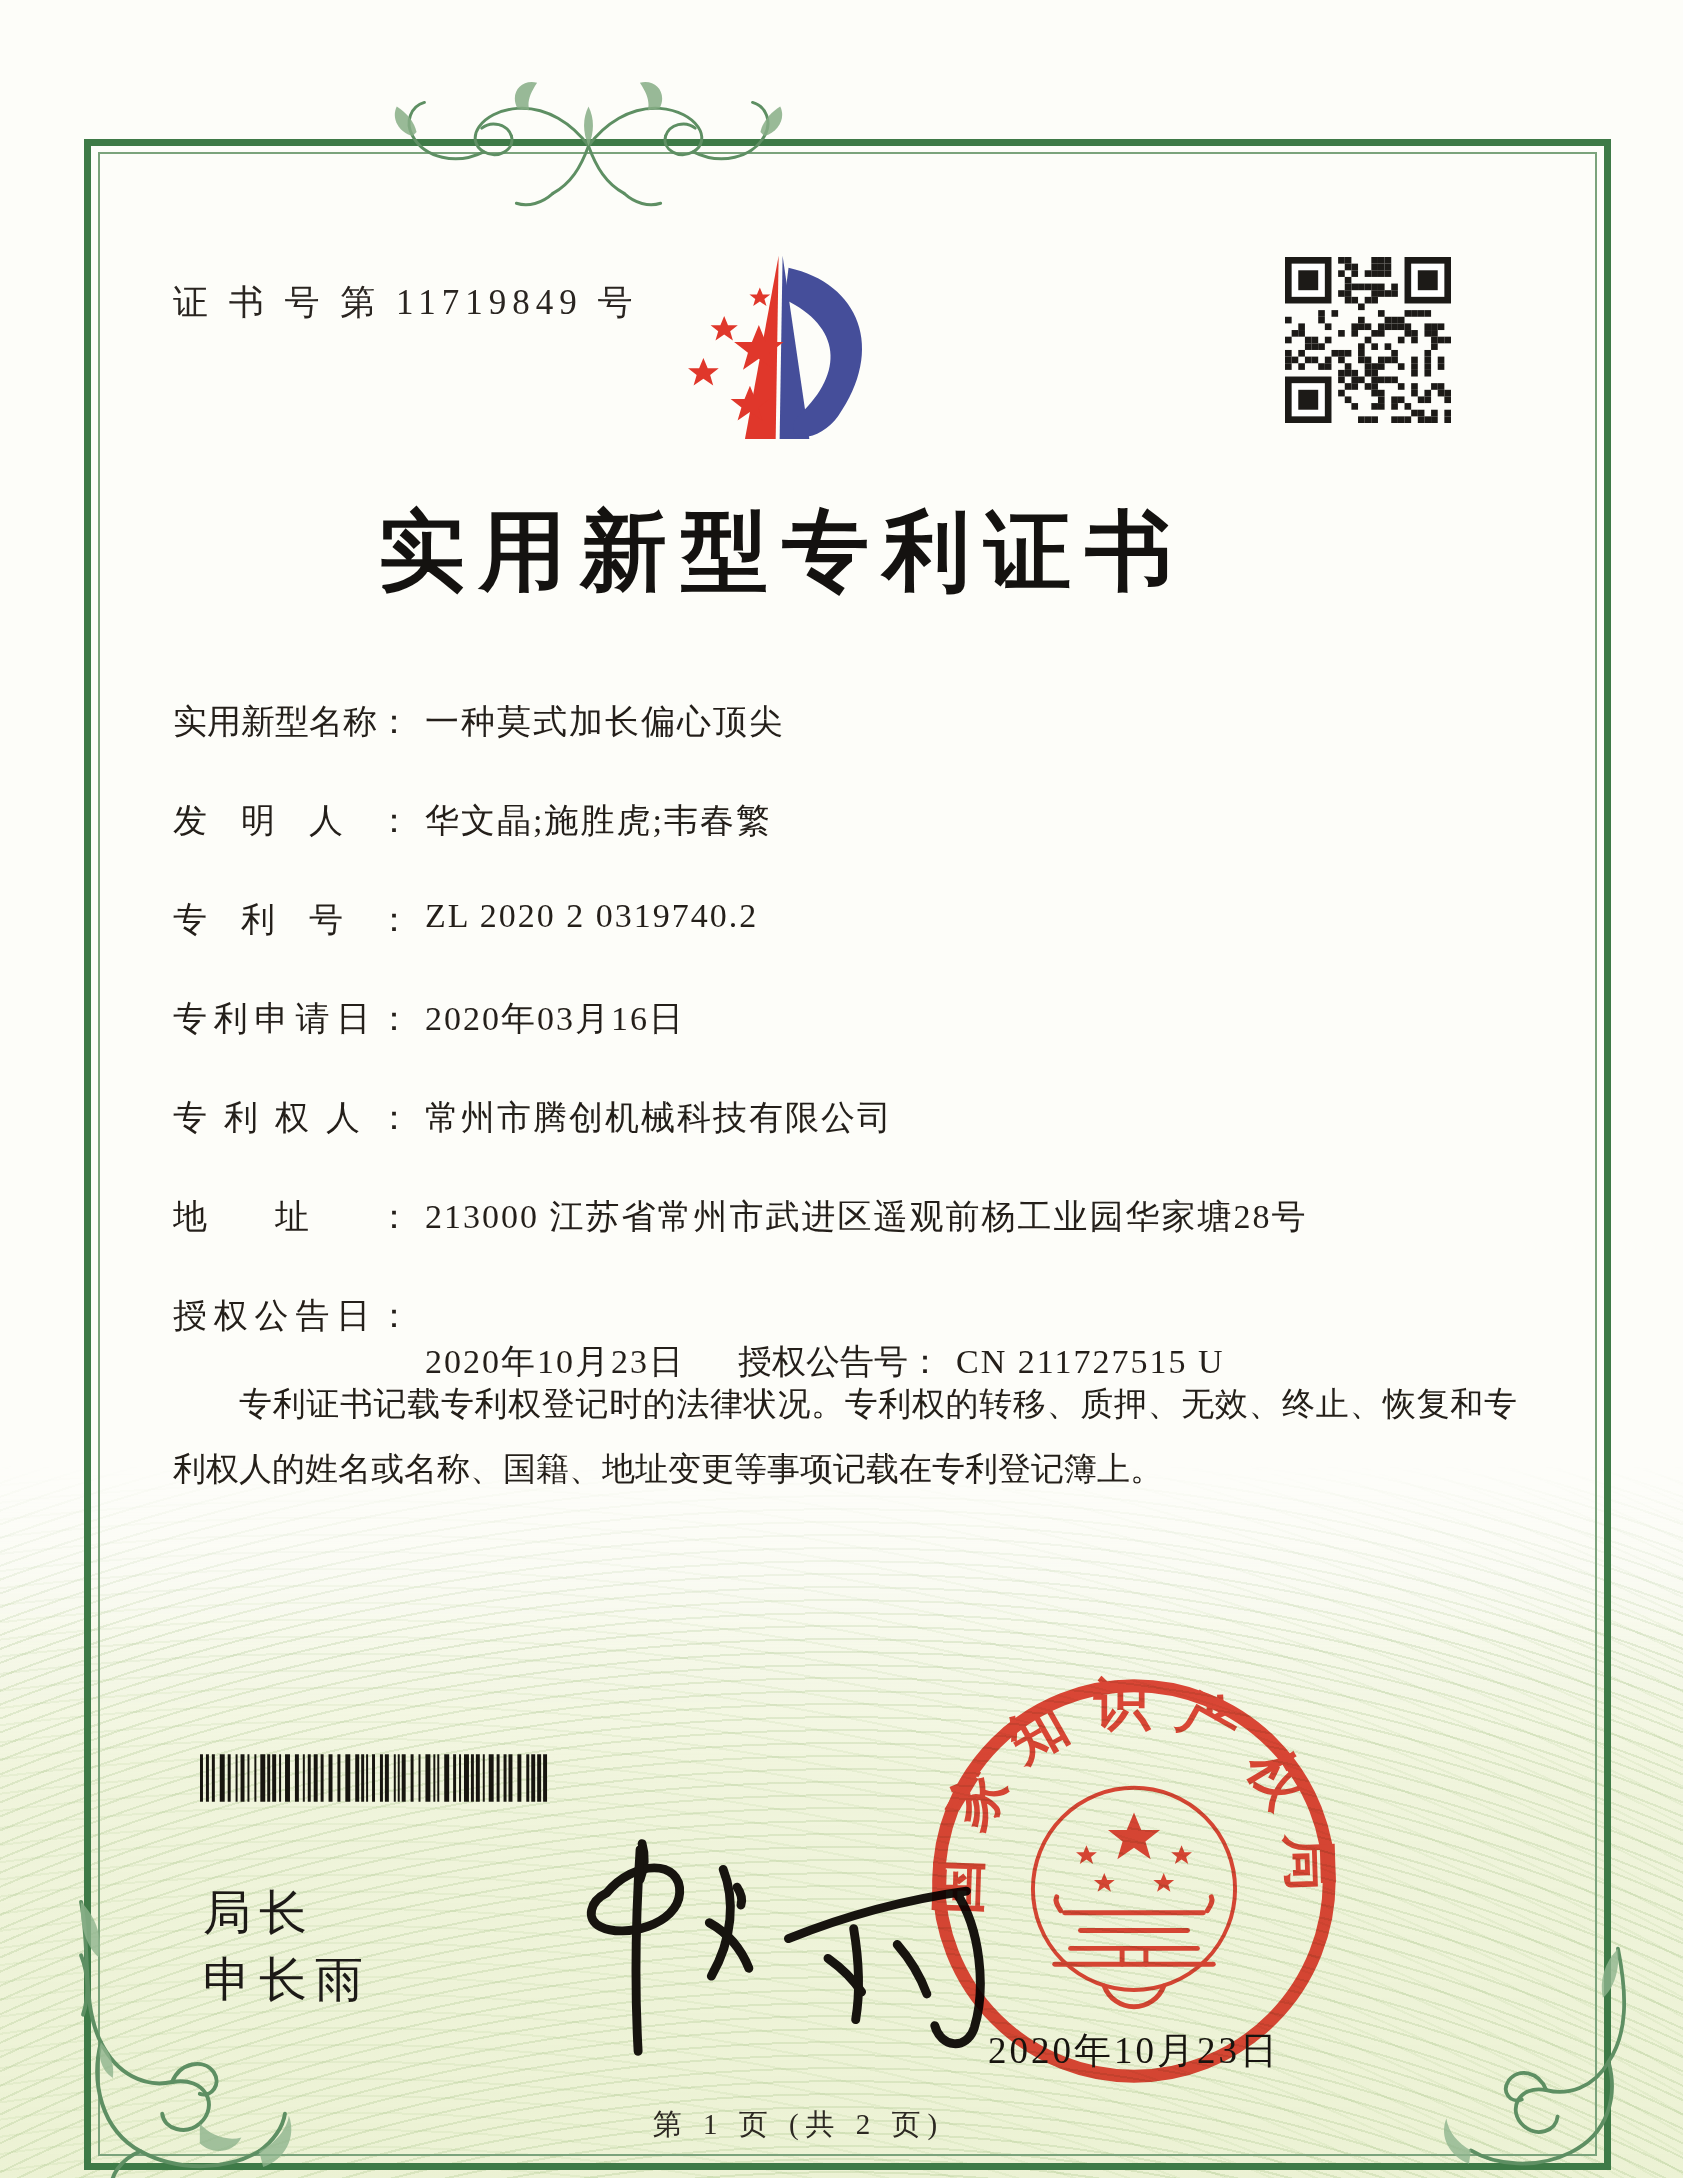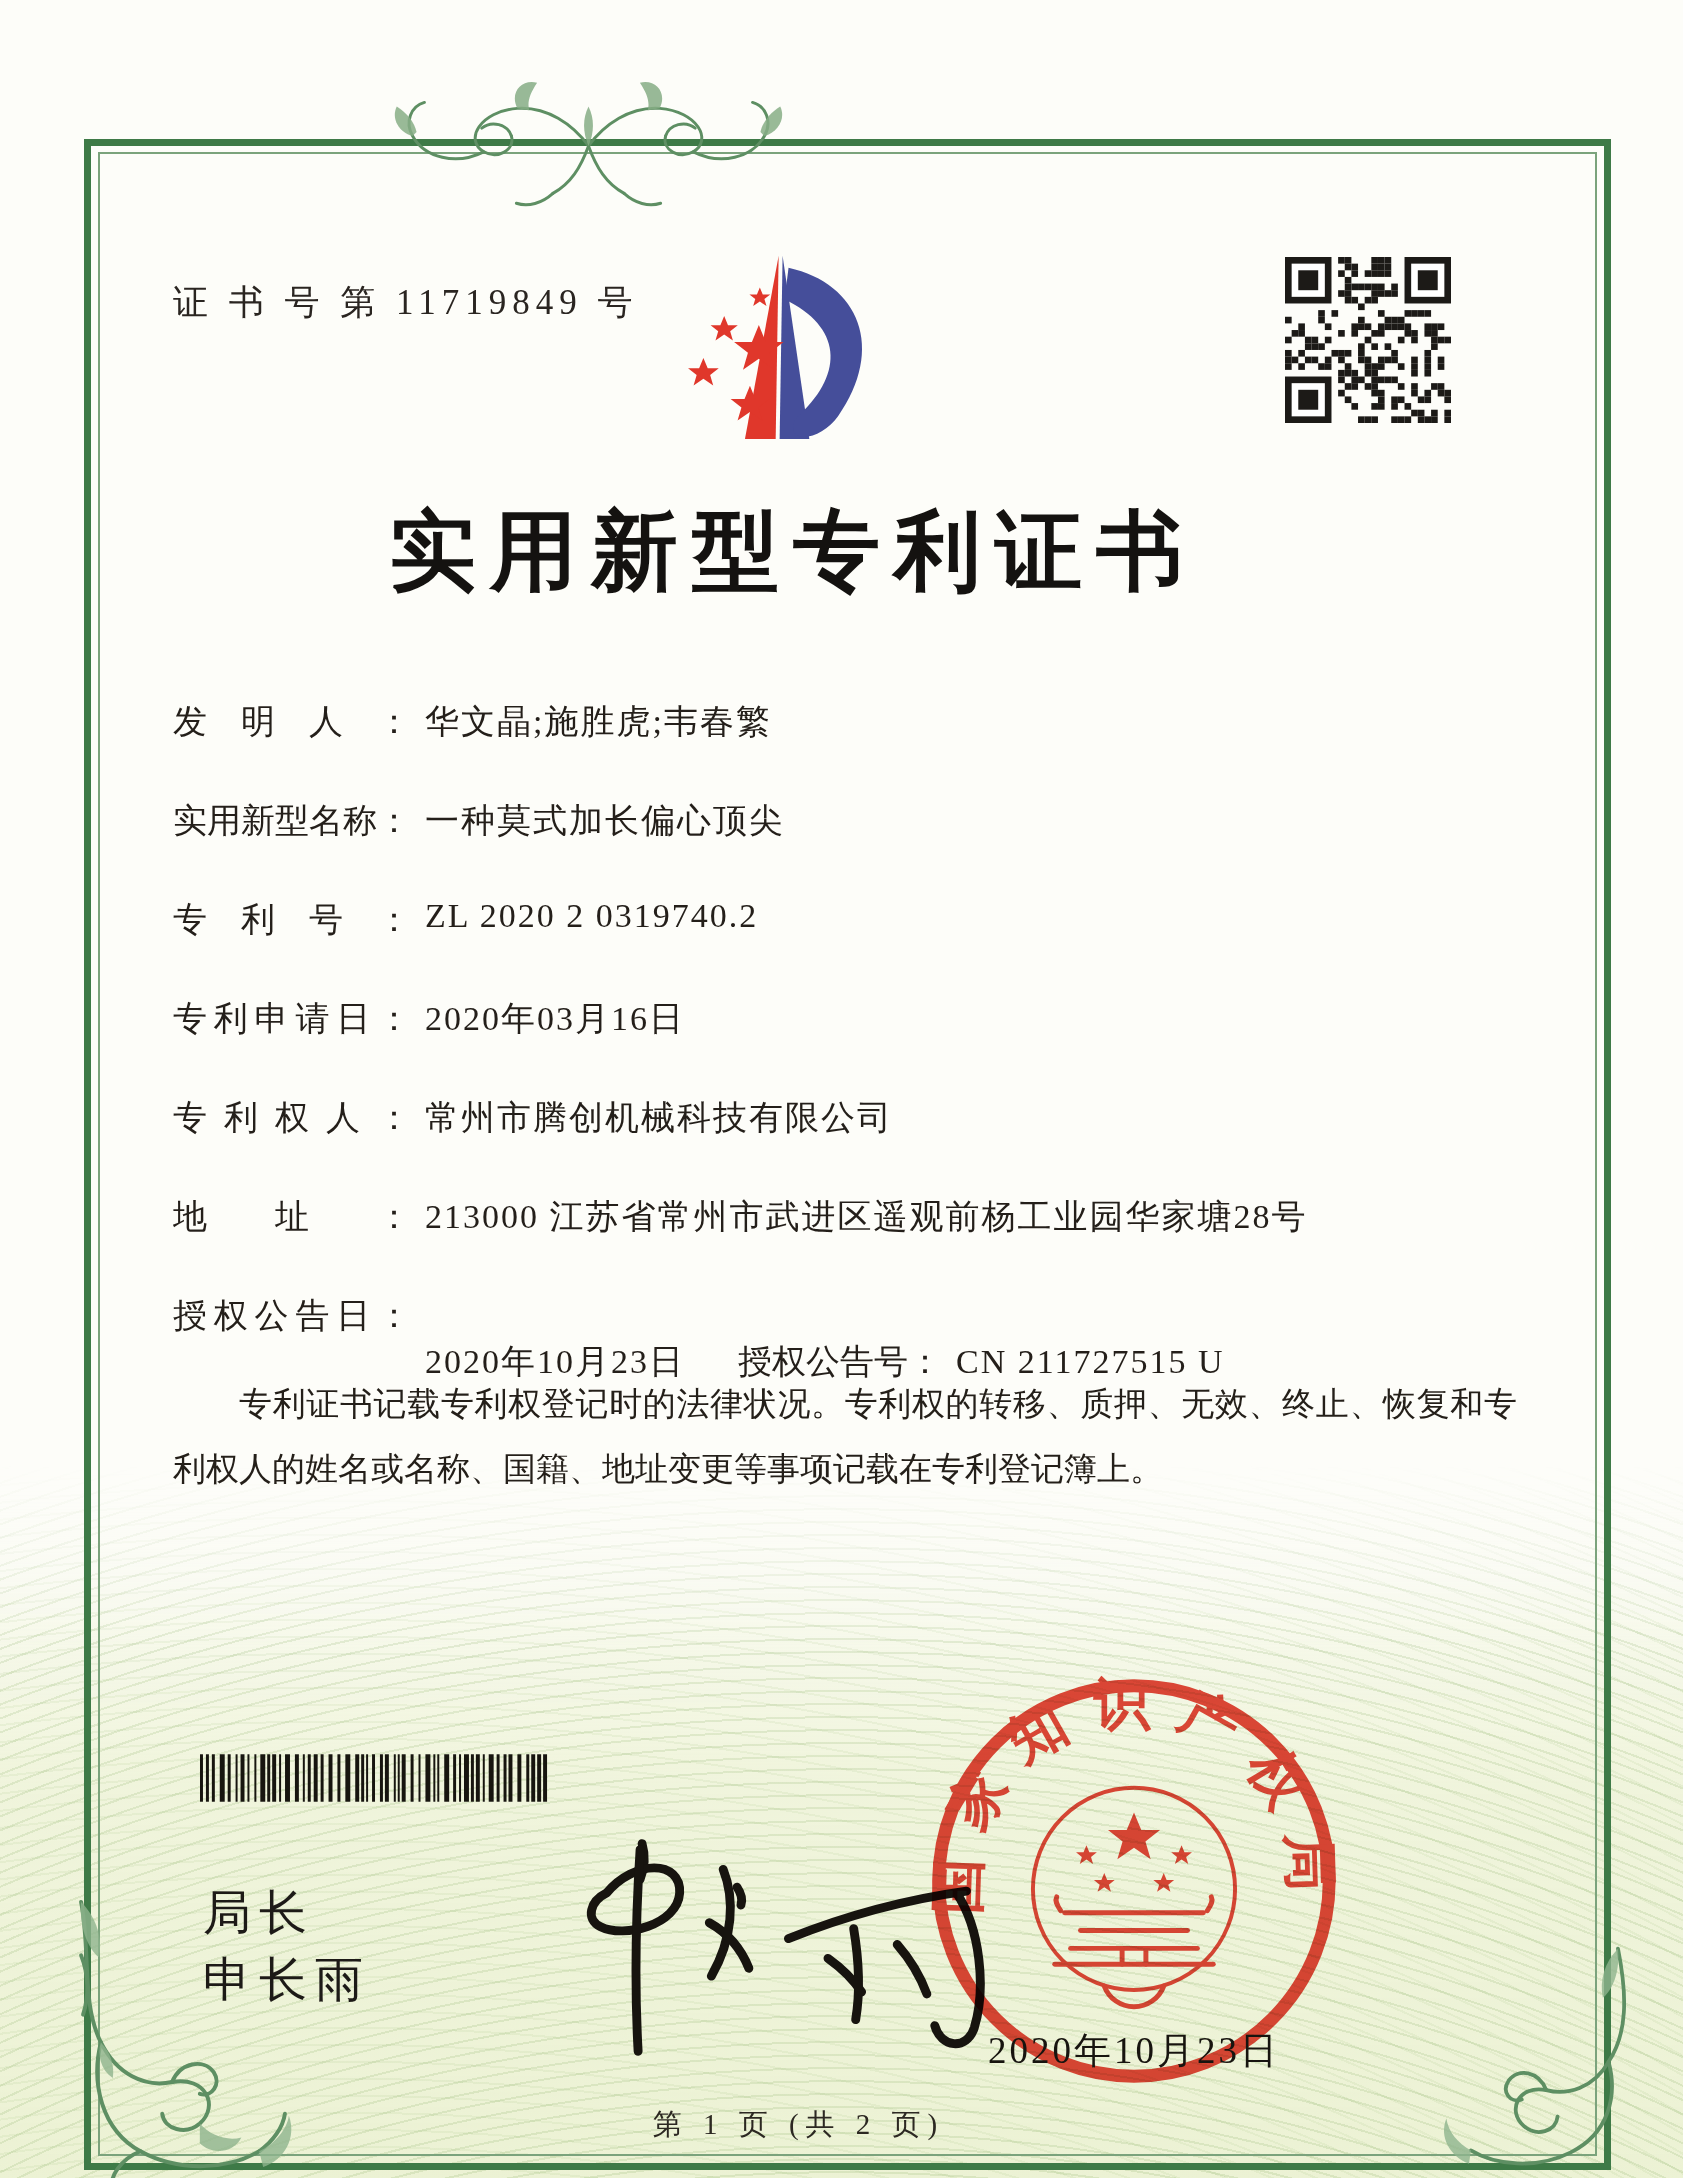--- a/index.html
+++ b/index.html
@@ -21,21 +21,21 @@
   }
   
   .frame-outer{position:absolute;left:84px;top:139px;right:72px;bottom:8px;border:7px solid #3e7a47;}
   .frame-inner{position:absolute;left:98px;top:152px;right:86px;bottom:22px;border:2px solid #7ba37c;}
   .orn{position:absolute;}
   .cert-no{position:absolute;left:173px;top:259px;font-size:35px;letter-spacing:6px;color:#2a2521;margin-top:20px;}
   .logo{position:absolute;left:644px;top:226px;width:297px;height:220px;}
   .qr{position:absolute;left:1285px;top:257px;width:166px;height:166px;}
   .title{
     position:absolute;left:0;width:1564px;top:493px;text-align:center;
-    font-size:87px;font-weight:bold;letter-spacing:14px;color:#141210;padding-left:11px;
+    font-size:87px;font-weight:bold;letter-spacing:14px;color:#141210;
   }
   .fields{position:absolute;left:173px;top:699px;width:1346px;}
   .f-row{position:relative;height:99px;font-size:34px;white-space:nowrap;}
   .f-label{display:inline-block;width:238px;text-align:justify;text-align-last:justify;vertical-align:top;}
   .f-value{display:inline-block;margin-left:14px;letter-spacing:2px;}
   .g-label2{display:inline-block;margin-left:53px;margin-top:46px;}
   .paras{position:absolute;left:173px;top:1372px;width:1344px;font-size:33px;line-height:65px;text-align:justify;color:#241f19;}
   .paras p{margin:0;text-indent:2em;}
   .barcode{position:absolute;left:200px;top:1754px;width:352px;height:48px;}
   .chief{position:absolute;left:203px;top:1879px;font-family:"Liberation Sans","DejaVu Sans",sans-serif;
@@ -309,24 +309,24 @@
       <rect x="134.4" y="13.44" width="20.16" height="20.16" fill="#1c1a17"></rect>
       <rect x="0" y="120.96" width="47.04" height="47.04" fill="#1c1a17"></rect>
       <rect x="6.72" y="127.67999999999999" width="33.6" height="33.6" fill="#fff"></rect>
       <rect x="13.44" y="134.4" width="20.16" height="20.16" fill="#1c1a17"></rect>
     </svg>
 
   <div class="title">实用新型专利证书</div>
 
   <div class="fields">
     <div class="f-row">
+      <span class="f-label">实用新型名称：</span><span class="f-value">一种莫式加长偏心顶尖</span>
+    </div>
+    <div class="f-row">
       <span class="f-label">发明人：</span><span class="f-value">华文晶;施胜虎;韦春繁</span>
-    </div>
-    <div class="f-row">
-      <span class="f-label">实用新型名称：</span><span class="f-value">一种莫式加长偏心顶尖</span>
     </div>
     <div class="f-row">
       <span class="f-label">专利号：</span><span class="f-value">ZL 2020 2 0319740.2</span>
     </div>
     <div class="f-row">
       <span class="f-label">专利申请日：</span><span class="f-value">2020年03月16日</span>
     </div>
     <div class="f-row">
       <span class="f-label">专利权人：</span><span class="f-value">常州市腾创机械科技有限公司</span>
     </div>

